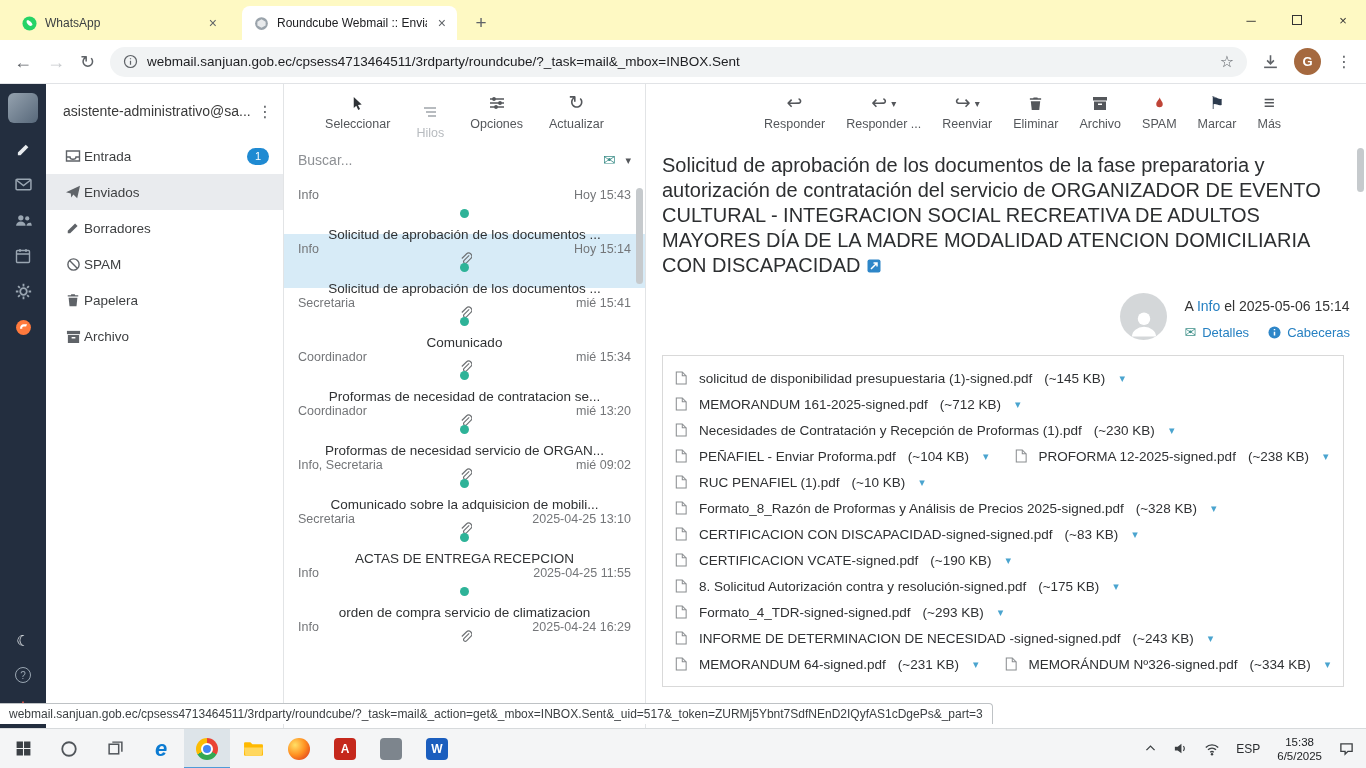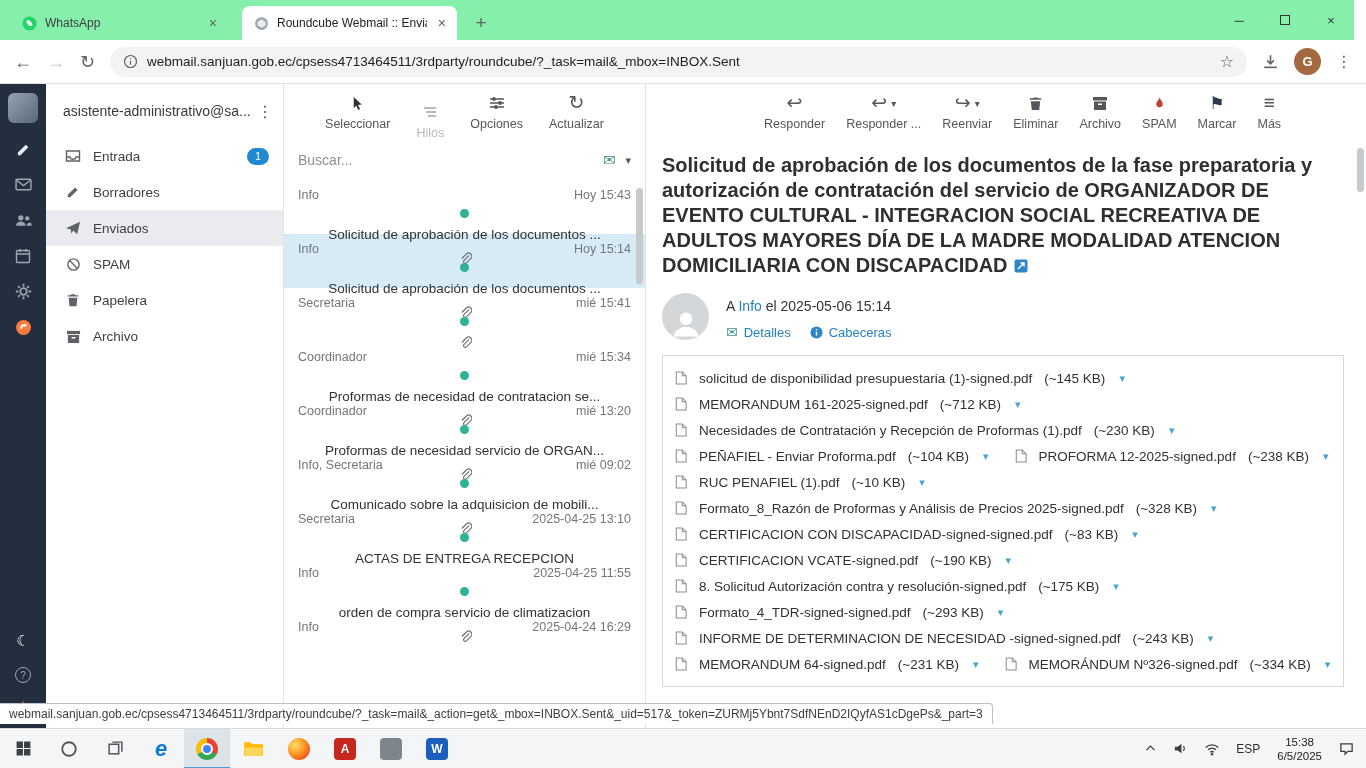--- a/index.html
+++ b/index.html
@@ -1,21 +1,21 @@
 <!DOCTYPE html>
 <html><head>
 <meta charset="utf-8">
 <style>
 * { margin:0; padding:0; box-sizing:border-box; }
 html,body { width:1366px; height:768px; }
 body { font-family:"Liberation Sans","DejaVu Sans",sans-serif; background:#fff; overflow:hidden; }
 .screen { position:relative; width:1366px; height:768px; background:#fff; overflow:hidden; }
 
 
-.tabbar { position:absolute; top:0; left:0; right:12px; height:40px; background:#86efac; display:flex; align-items:flex-end; }
+.tabbar { position:absolute; top:0; left:0; right:0; height:40px; background:#fef9c3; display:flex; align-items:flex-end; }
 .tab { height:34px; display:flex; align-items:center; gap:8px; padding:0 8px 0 12px; border-radius:8px 8px 0 0; font-size:12px; color:#3c4043; }
 .tab.inactive { width:218px; margin-left:10px; }
 .tab.active { width:215px; margin-left:14px; background:#fff; color:#202124; }
 .tab-title { flex:1; white-space:nowrap; overflow:hidden; }
 .tab-close { font-size:14px; color:#5f6368; padding:0 3px; }
 .newtab { width:28px; height:28px; margin:0 0 3px 10px; display:flex; align-items:center; justify-content:center; font-size:19px; color:#5f6368; }
 .win-controls { margin-left:auto; display:flex; height:40px; align-self:flex-start; }
 .wc { width:46px; height:40px; display:flex; align-items:center; justify-content:center; color:#333; font-size:13px; }
 .wc .maxbox { width:10px; height:10px; border:1px solid #333; display:inline-block; }
 
@@ -41,21 +41,21 @@
 .rail-ico.orange { color:#ff7a3d; }
 .rail-ico.red { color:#e2574c; }
 .rail-bottom { margin-top:auto; display:flex; flex-direction:column; align-items:center; gap:17px; }
 .help-circle { width:16px; height:16px; border:1.4px solid #9aa6b2; border-radius:50%; font-size:10px; display:flex; align-items:center; justify-content:center; color:#9aa6b2; }
 .moon { font-size:15px; color:#e8ecef; }
 
 
 .folders { width:238px; border-right:1px solid #e2e4e6; background:#fff; flex:none; }
 .account-row { height:54px; display:flex; align-items:center; padding:0 10px 0 17px; }
 .account-name { flex:1; font-size:14px; color:#3a3a3a; white-space:nowrap; overflow:hidden; text-overflow:ellipsis; }
-.folder { height:36px; display:flex; align-items:center; gap:11px; padding:0 14px 0 18px; font-size:13.5px; color:#3d3f41; }
+.folder { height:36px; display:flex; align-items:center; gap:2px; padding:0 14px 0 18px; font-size:13.5px; color:#3d3f41; }
 .folder .f-ico { color:#5f6368; width:18px; display:flex; justify-content:center; }
 .folder.selected { background:#e9ebee; }
 .badge { margin-left:auto; background:#1f8ad2; color:#fff; font-size:11px; line-height:17px; padding:0 8px; border-radius:9px; }
 
 
 .list { width:362px; border-right:1px solid #e2e4e6; position:relative; flex:none; background:#fff; }
 .col-toolbar { height:56px; display:flex; justify-content:center; gap:26px; padding-top:9px; }
 .view .col-toolbar { justify-content:flex-start; padding-left:118px; gap:21px; }
 .tool { display:flex; flex-direction:column; align-items:center; gap:4px; color:#54575b; font-size:12.5px; white-space:nowrap; }
 .t-ico { height:20px; display:flex; align-items:center; gap:4px; color:#54575b; }
@@ -78,23 +78,23 @@
 .m-bot { display:flex; align-items:center; gap:9px;flex-direction:column; }
 .m-dot { width:9px; height:9px; border-radius:50%; background:#2eb398; flex:none; }
 .m-subj { flex:1; font-size:13.5px; color:#303234; white-space:nowrap; overflow:hidden; }
 .m-clip { color:#6d7073; flex:none; display:flex; }
 .scrollthumb { position:absolute; width:7px; border-radius:4px; background:#c6cacd; }
 .list .scrollthumb { right:2px; top:104px; height:96px; }
 .view .scrollthumb { right:2px; top:64px; height:44px; }
 
 
 .view { flex:1; position:relative; background:#fff; }
-.subject { margin:13px 18px 0 16px; max-width:688px; font-size:20px; line-height:25px; font-weight:700; color:#2d2f31; }
+.subject { margin:13px 18px 0 16px; max-width:688px; font-size:20px; line-height:25px; font-weight:400; color:#2d2f31; }
 .ext-ico { display:inline-block; vertical-align:-1px; margin-left:6px; }
-.meta { display:flex; gap:17px; margin:15px 16px 0; }
+.meta { display:flex; gap:17px; margin:15px 16px 0;justify-content:flex-end; }
 .avatar-lg { width:47px; height:47px; border-radius:50%; background:#d4d7d9; display:flex; align-items:flex-end; justify-content:center; overflow:hidden; flex:none; }
 .meta-l1 { font-size:14px; color:#333; padding-top:5px; }
 a.link { color:#2680c2; text-decoration:none; }
 .meta-l2 { display:flex; gap:19px; margin-top:10px; font-size:13px; align-items:center; }
 .lnk-item { display:flex; align-items:center; gap:6px; color:#2680c2; }
 .env-teal { color:#3f9089; font-size:14px; }
 .attbox { margin:15px 18px 0 16px; width:682px; border:1px solid #d9d9d9; padding:9px 12px; display:flex; flex-wrap:wrap; column-gap:26px; }
 .att { height:26px; display:flex; align-items:center; gap:12px; }
 .att-ico { color:#8a8d90; display:flex; }
 .att-name, .att-size { font-size:13.5px; color:#2f3133; white-space:nowrap; }
@@ -257,35 +257,35 @@
             <svg viewBox="0 0 16 16" width="16" height="16">
               <g fill="none" stroke="currentColor" stroke-width="1.4">
                 <path d="M1.5 3h13v10h-13z"></path>
                 <path d="M1.5 9h3.5c0 1.4 1.3 2.2 3 2.2s3-.8 3-2.2h3.5"></path>
               </g>
             </svg>
           </span>
         <span>Entrada</span>
         <span class="badge">1</span>
       </div>
+      <div class="folder selected">
+        <span class="f-ico">
+            <svg viewBox="0 0 16 16" width="16" height="16">
+              <path fill="currentColor" d="M1 8.2 15 1.8 12.2 14.2 8.4 10.6 6.2 13.4 5.8 9.4z"></path>
+            </svg>
+          </span>
+        <span>Enviados</span>
+      </div>
       <div class="folder">
         <span class="f-ico">
             <svg viewBox="0 0 16 16" width="14" height="14">
               <path fill="currentColor" d="M2 11.2 10.4 2.8l2.8 2.8L4.8 14 2 14z"></path>
             </svg>
           </span>
         <span>Borradores</span>
-      </div>
-      <div class="folder selected">
-        <span class="f-ico">
-            <svg viewBox="0 0 16 16" width="16" height="16">
-              <path fill="currentColor" d="M1 8.2 15 1.8 12.2 14.2 8.4 10.6 6.2 13.4 5.8 9.4z"></path>
-            </svg>
-          </span>
-        <span>Enviados</span>
       </div>
       <div class="folder">
         <span class="f-ico">
             <svg viewBox="0 0 16 16" width="15" height="15">
               <g fill="none" stroke="currentColor" stroke-width="1.5">
                 <circle cx="8" cy="8" r="6"></circle>
                 <path d="M3.8 3.8l8.4 8.4"></path>
               </g>
             </svg>
           </span>
@@ -393,20 +393,21 @@
           </div>
 
 
           <div class="msg">
             <div class="m-top">
               <span class="m-from">Secretaria</span>
               <span class="m-date">mié 15:41</span>
             </div>
             <div class="m-bot">
               <span class="m-dot"></span>
+              <span class="m-subj">Comunicado</span>
               <span class="m-clip">
                 <svg viewBox="0 0 16 16" width="14" height="14">
                   <path fill="none" stroke="currentColor" stroke-width="1.3" d="M12.8 5 7 10.8a1.9 1.9 0 0 0 2.7 2.7l5-5A3.6 3.6 0 0 0 9.6 3.4L4.4 8.6"></path>
                 </svg>
               </span>
             </div>
           </div>
 
           <div class="msg">
             <div class="m-top">

